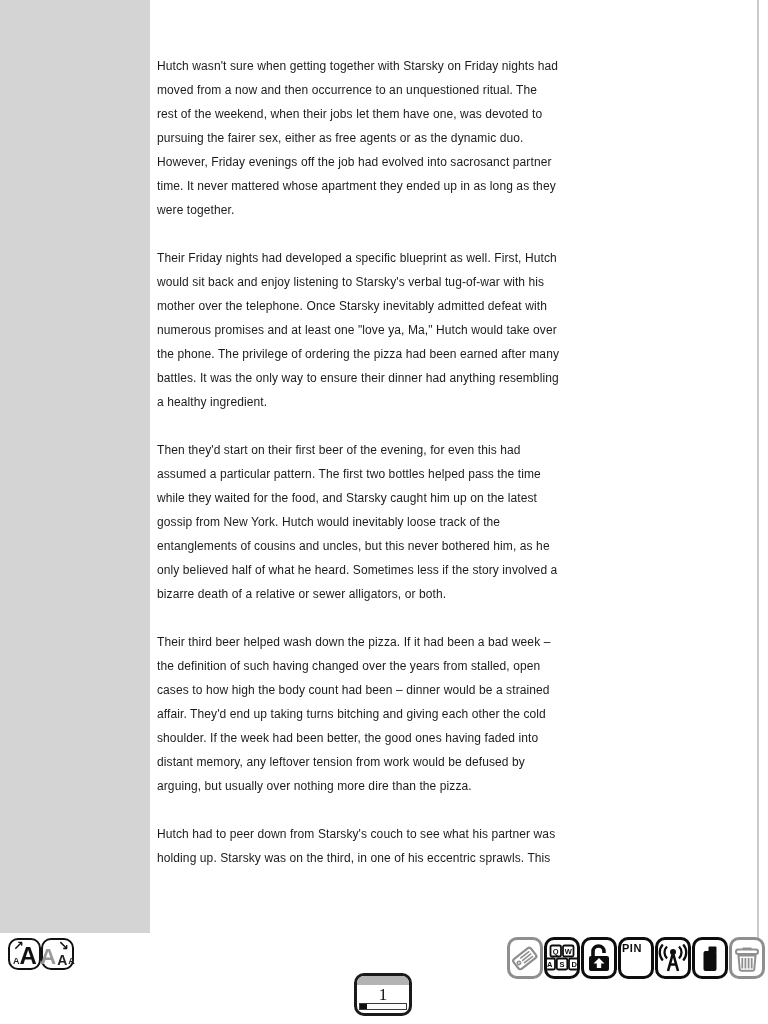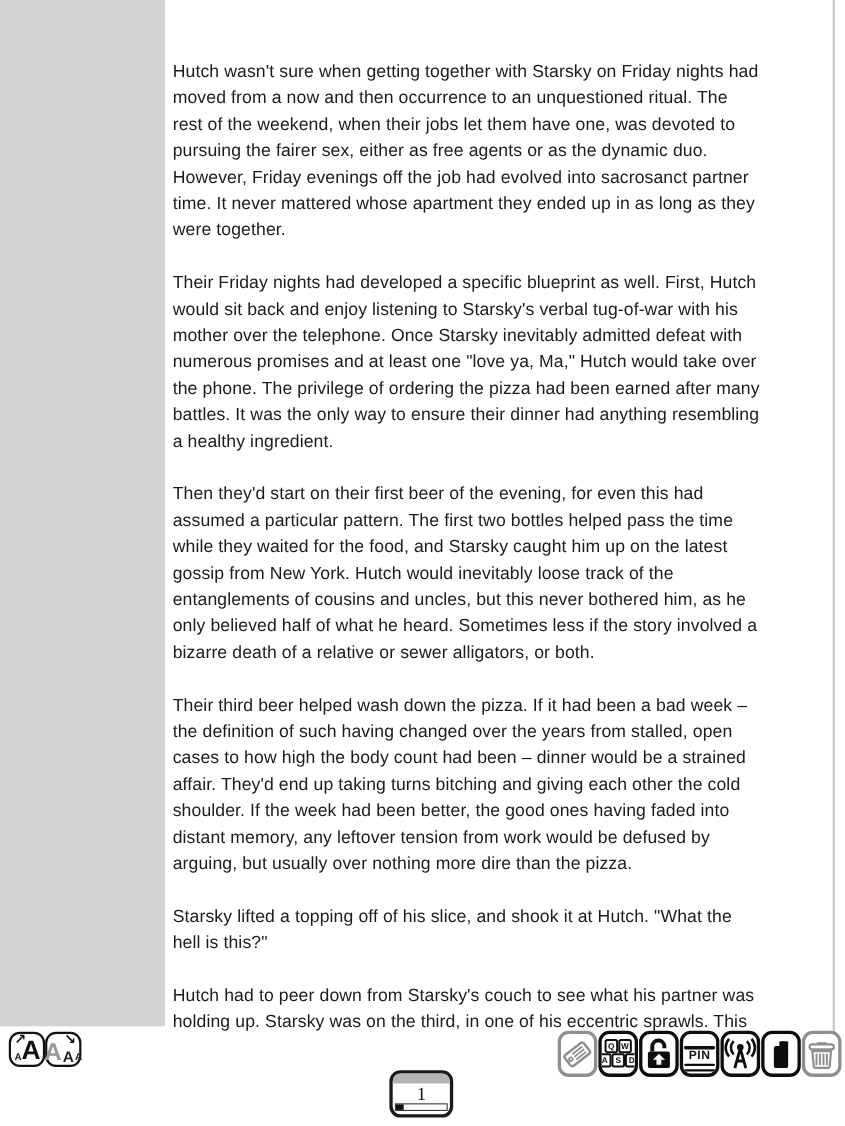--- a/index.html
+++ b/index.html
@@ -7,21 +7,21 @@
        font-family:"Liberation Sans",sans-serif;}
   .screen{position:relative;width:768px;height:1024px;background:#ffffff;}
 
   
   .sidebar{position:absolute;left:0;top:0;width:150px;height:933px;background:#d4d4d4;}
 
   
   .reading{position:absolute;left:150px;top:0;width:607px;height:944px;
            overflow:hidden;background:#ffffff;border-right:2px solid #c9c9c9;}
   .textcol{padding:54px 10px 0 7px;width:592px;}
-  .para{margin:0 0 24px 0;font-size:16px;line-height:24px;color:#1b1b1b;
+  .para{margin:0 0 24px 0;font-size:12px;line-height:24px;color:#1b1b1b;
         white-space:pre-line;letter-spacing:0.1px;}
 
   
   .toolbar-left{position:absolute;left:8px;top:938px;display:flex;}
   .fontbtn{position:relative;width:33px;height:32px;background:#fff;border:2.5px solid #111;
            border-radius:10px;display:flex;align-items:flex-end;justify-content:center;
            padding:0;cursor:pointer;}
   .fontbtn .arrow{position:absolute;top:-1px;font-family:"DejaVu Sans",sans-serif;
                   font-size:13px;font-weight:bold;color:#111;line-height:13px;}
   .fontbtn .arrow.up{left:3px;}
@@ -29,21 +29,21 @@
   .fa{font-weight:bold;line-height:1;display:inline-block;}
   .fa.tiny{font-size:9px;color:#222;margin:0 0 2px 1px;}
   .fa.mid{font-size:14px;color:#222;margin:0 0 1px 1px;}
   .fa.big{font-size:24px;color:#111;}
   .fa.biggray{font-size:22px;color:#999;}
 
   .toolbar-right{position:absolute;right:3px;top:937px;display:flex;gap:1px;}
   .iconbox{width:30px;height:36px;background:#fff;border:3px solid #0d0d0d;border-radius:10px;
            display:flex;align-items:center;justify-content:center;overflow:hidden;cursor:pointer;}
   .iconbox.gray{border-color:#8f8f8f;}
-  .pinbox{display:flex;flex-direction:column;justify-content:flex-end;align-items:stretch;
+  .pinbox{display:flex;flex-direction:row;justify-content:flex-start;align-items:stretch;
           width:100%;height:100%;padding:2px 1px;box-sizing:border-box;}
   .pinline{height:2.5px;background:#0d0d0d;border-radius:1px;}
   .pinword{text-align:center;font-size:11px;font-weight:bold;color:#0d0d0d;
            letter-spacing:0.5px;line-height:13px;}
   .pingap{height:2.5px;}
 
   
   .pagebox{position:absolute;left:354px;top:973px;width:52px;height:37px;background:#fff;
            border:3px solid #1a1a1a;border-radius:10px;display:flex;flex-direction:column;
            overflow:hidden;cursor:pointer;}
@@ -83,22 +83,20 @@
 entanglements of cousins and uncles, but this never bothered him, as he
 only believed half of what he heard. Sometimes less if the story involved a
 bizarre death of a relative or sewer alligators, or both.</p>
         <p class="para">Their third beer helped wash down the pizza. If it had been a bad week –
 the definition of such having changed over the years from stalled, open
 cases to how high the body count had been – dinner would be a strained
 affair. They'd end up taking turns bitching and giving each other the cold
 shoulder. If the week had been better, the good ones having faded into
 distant memory, any leftover tension from work would be defused by
 arguing, but usually over nothing more dire than the pizza.</p>
-        <p class="para">Starsky lifted a topping off of his slice, and shook it at Hutch. "What the
-hell is this?"</p>
         <p class="para">Hutch had to peer down from Starsky's couch to see what his partner was
 holding up. Starsky was on the third, in one of his eccentric sprawls. This</p>
       </div>
   </div>
 
   <div class="toolbar-left">
     <button class="fontbtn">
       <span class="arrow up">↗</span>
       <span class="fa tiny">A</span>
       <span class="fa big">A</span>

